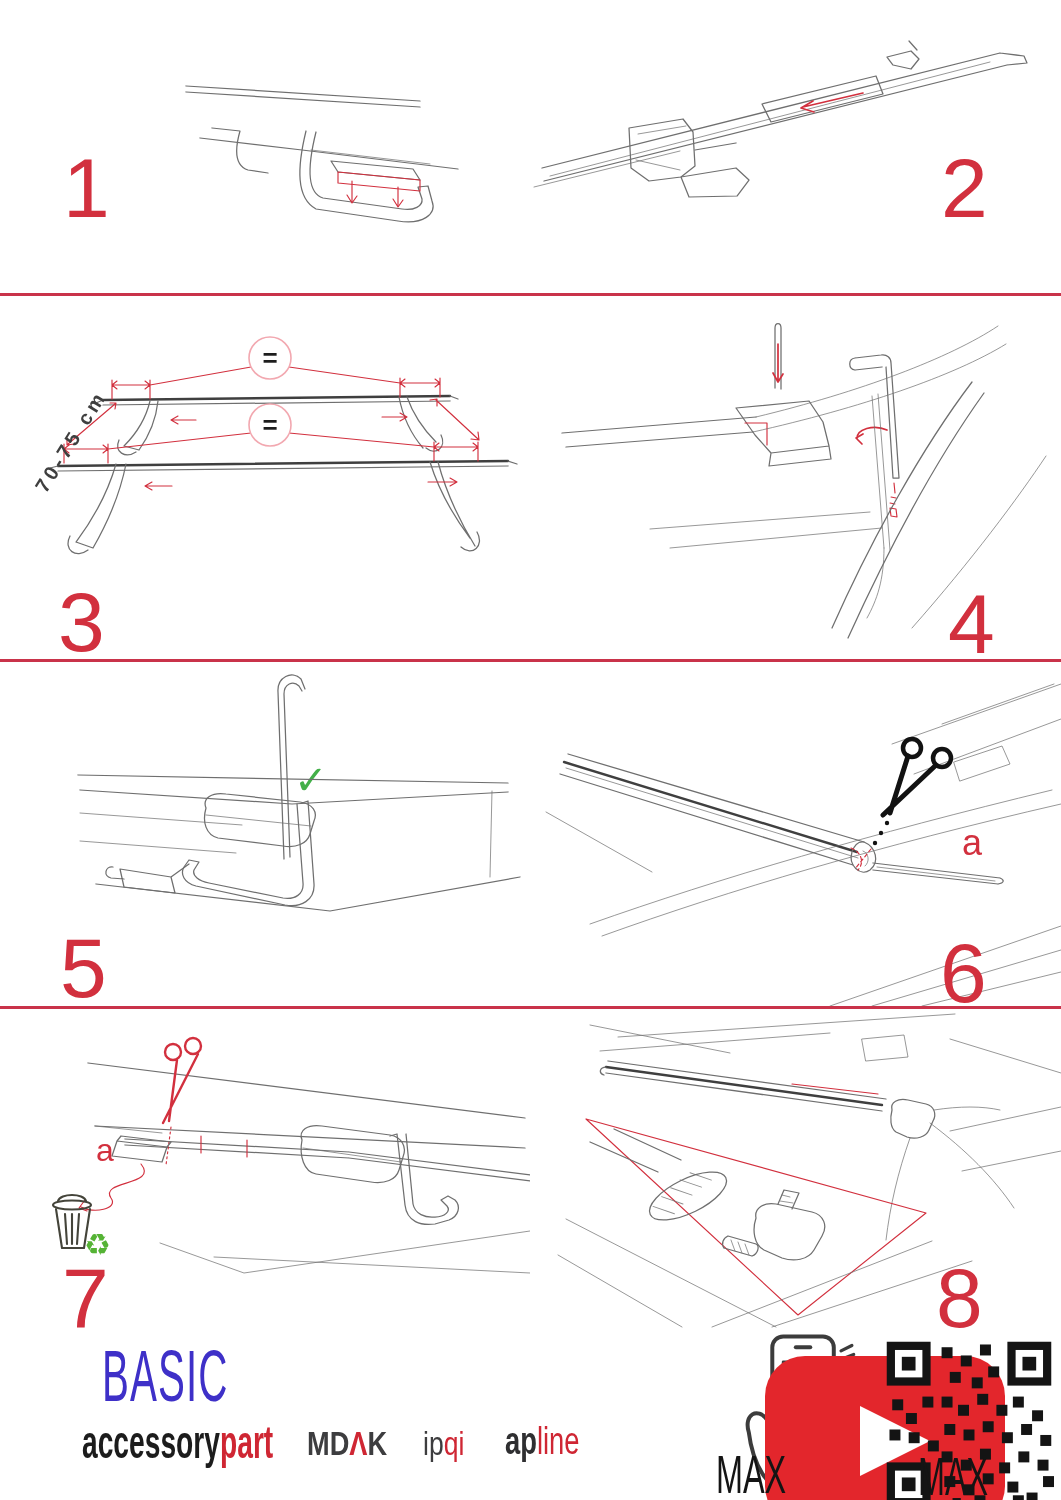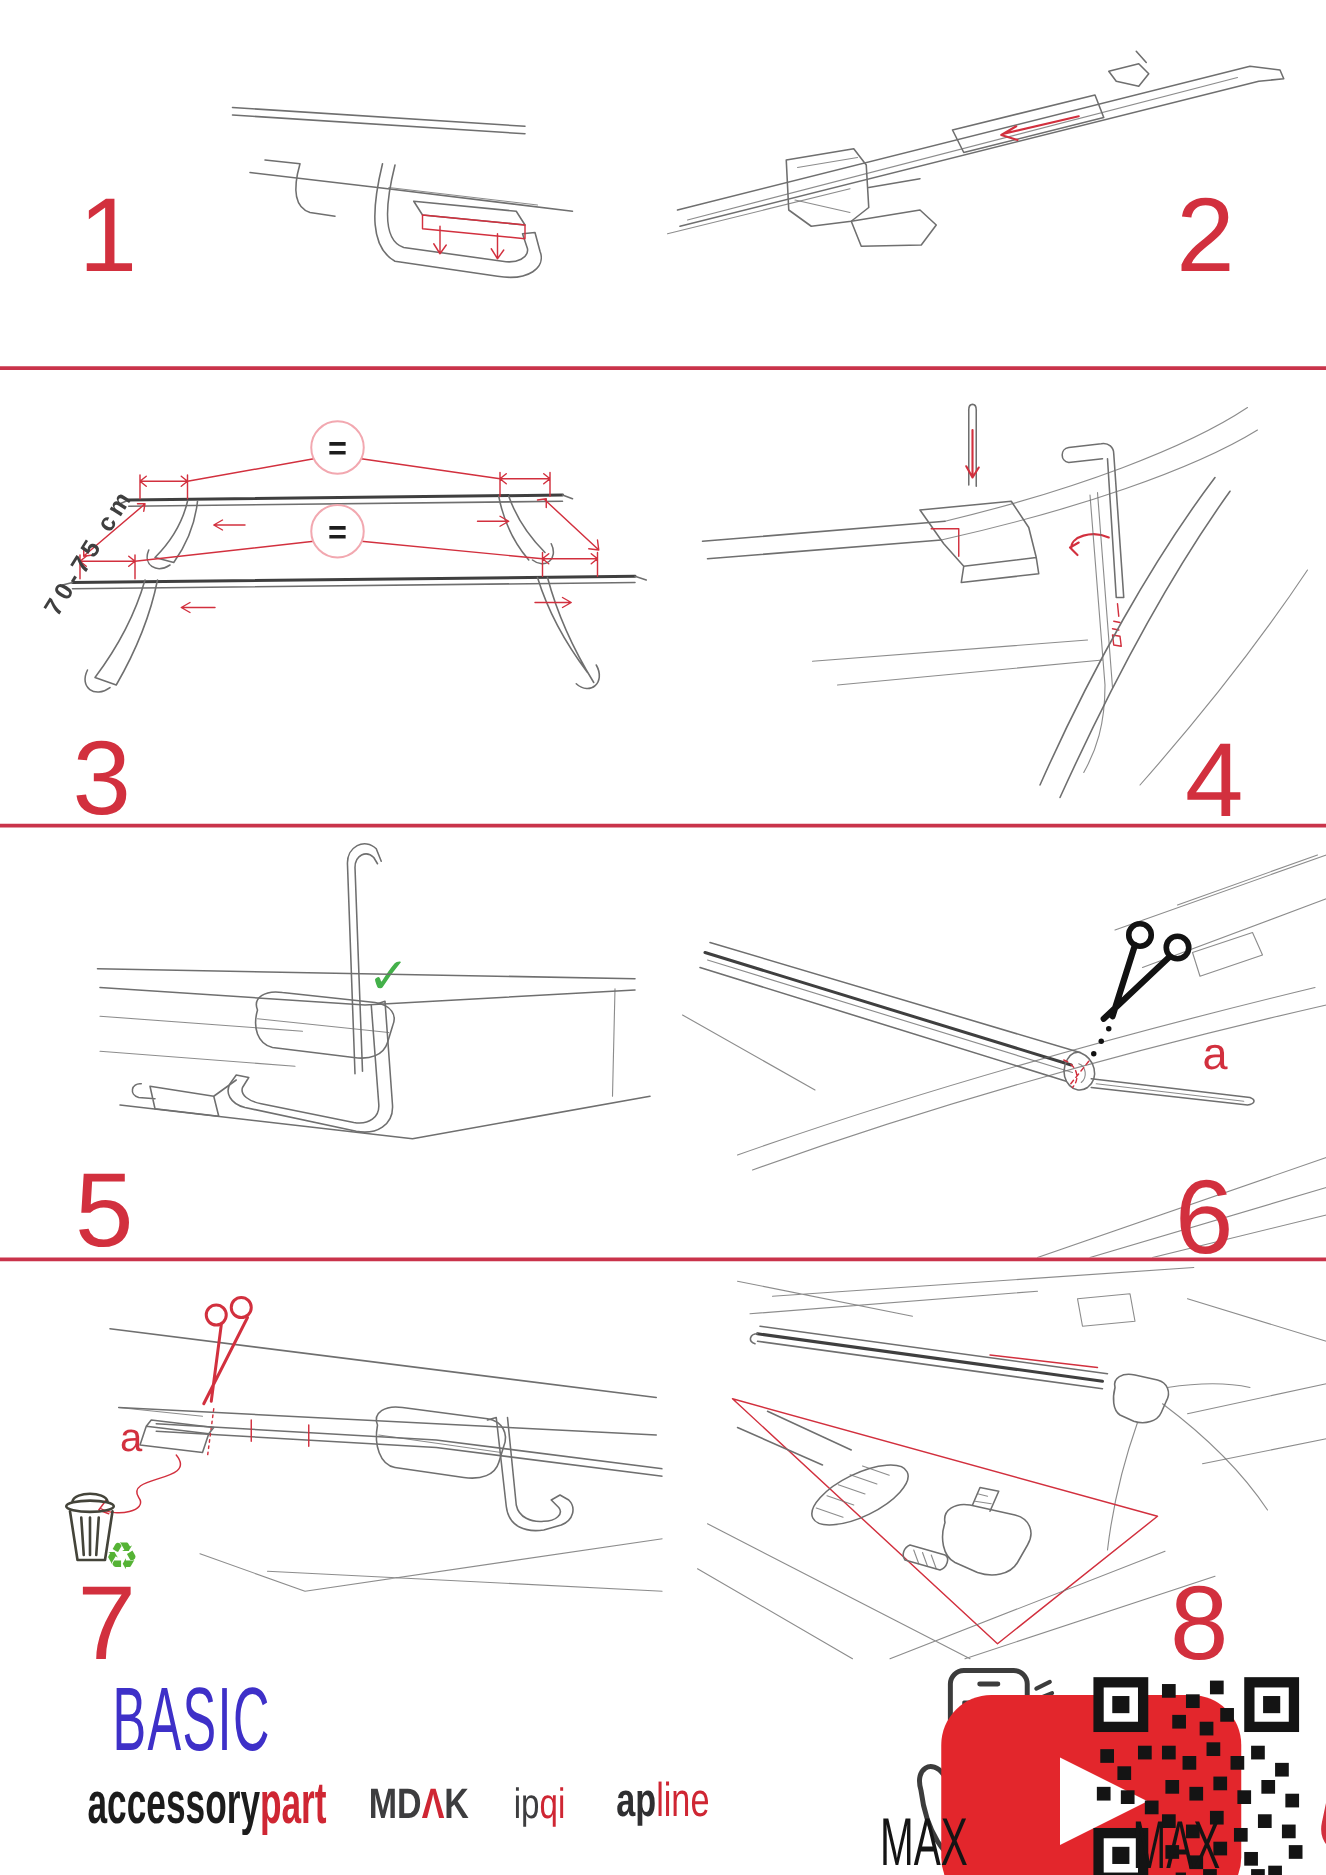--- a/index.html
+++ b/index.html
@@ -278,21 +278,21 @@
 
   <div class="stepnum" style="left:63px;top:146px">1</div>
   <div class="stepnum" style="left:941px;top:146px">2</div>
   <div class="stepnum" style="left:58px;top:580px">3</div>
   <div class="stepnum" style="left:948px;top:582px">4</div>
   <div class="stepnum" style="left:60px;top:926px">5</div>
   <div class="stepnum" style="left:940px;top:931px">6</div>
   <div class="stepnum" style="left:62px;top:1256px">7</div>
   <div class="stepnum" style="left:936px;top:1256px">8</div>
 
-  <footer class="panel" style="left:0;top:1330px;width:932px;height:170px">
+  <footer class="panel" style="left:12px;top:1330px;width:932px;height:170px">
 
     <div class="ftxt basic" style="left:90px;top:10px">BASIC</div>
     <div class="ftxt accpart" style="left:70px;top:88px"><span>accessory</span><span class="red">part</span></div>
 
     <svg style="position:absolute;left:316px;top:1px" width="70" height="94" viewBox="0 0 70 94">
       <rect class="ph" x="23" y="3" width="34" height="60" rx="6"></rect>
       <path class="ph" d="M36,9 L44,9"></path>
       <g>
         <rect class="ph" style="stroke-width:1.5" x="29" y="17" width="7" height="7"></rect>
           <rect class="phf" x="31.2" y="19.2" width="2.6" height="2.6"></rect>

